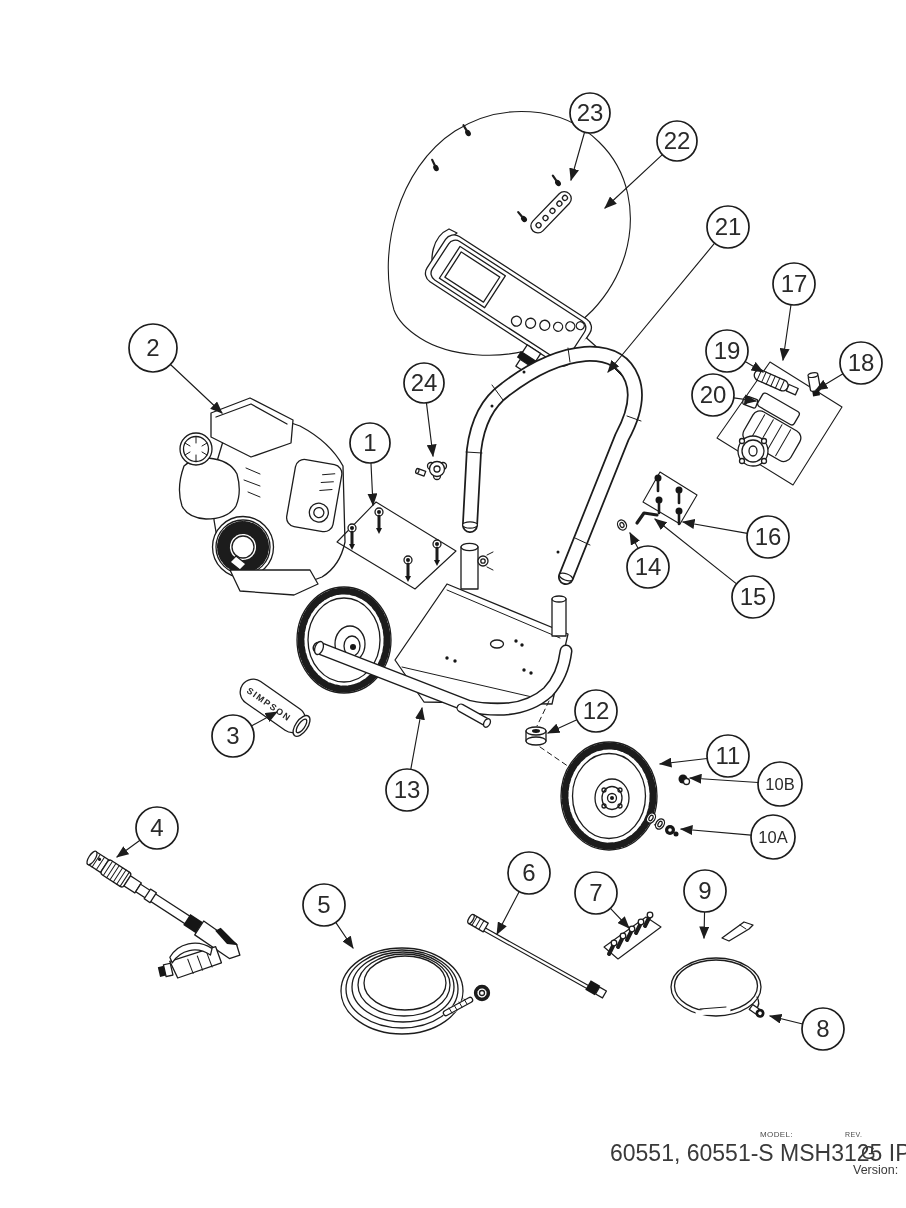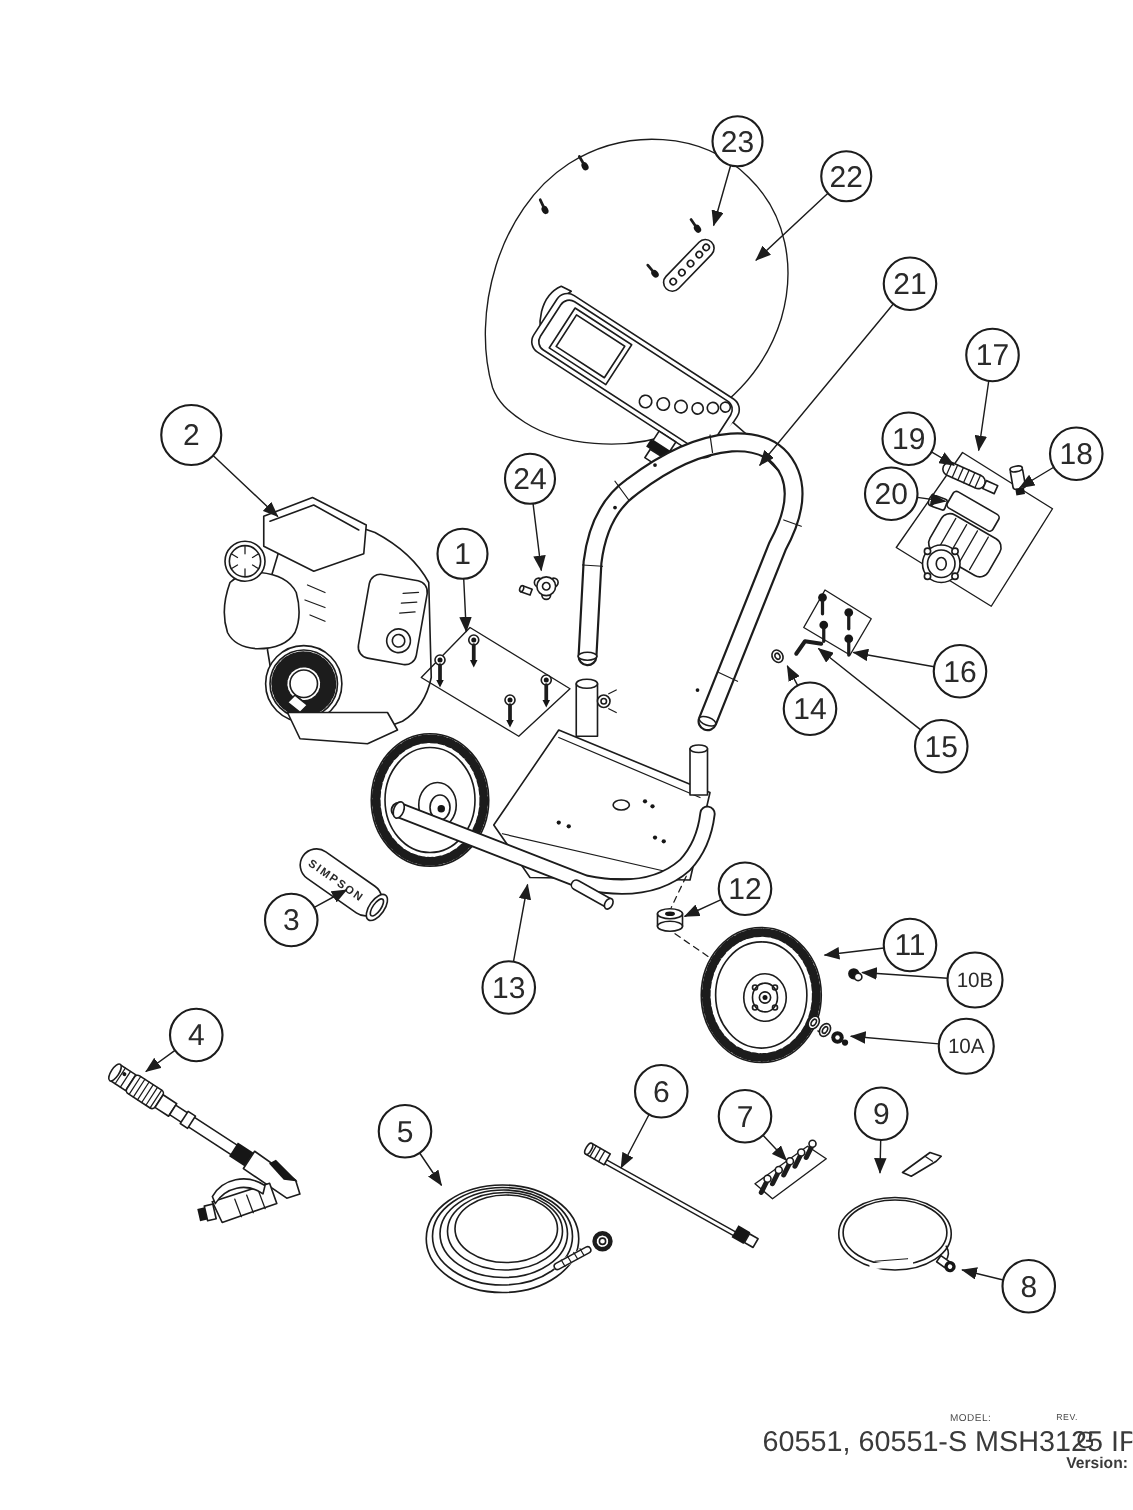--- a/index.html
+++ b/index.html
@@ -4,21 +4,21 @@
 <style>
   html,body{margin:0;padding:0;background:#fff;}
   .page{position:relative;width:906px;height:1208px;background:#ffffff;overflow:hidden;
         font-family:"Liberation Sans",sans-serif;}
   .page svg.diagram{position:absolute;left:0;top:0;width:906px;height:1208px;}
   .titleblock{position:absolute;left:0;top:0;width:906px;height:1076px;pointer-events:none;}
   .model-label{position:absolute;left:760px;top:1130px;font-size:8px;letter-spacing:.4px;color:#4a4a4a;}
   .model-value{position:absolute;left:610px;top:1140px;font-size:23px;color:#3a3a3a;white-space:nowrap;}
   .rev-label{position:absolute;left:845px;top:1131px;font-size:7px;letter-spacing:.4px;color:#4a4a4a;}
   .rev-value{position:absolute;left:861px;top:1142px;font-size:19px;color:#3a3a3a;}
-  .version-label{position:absolute;left:853px;top:1163px;font-size:12.5px;color:#3a3a3a;font-weight:bold;}
+  .version-label{position:absolute;left:853px;top:1163px;font-size:12.5px;color:#3a3a3a;}
 </style>
 </head>
 <body>
 
 <div class="page">
 
 <svg class="diagram" viewBox="0 0 906 1208">
   <defs>
     <marker id="arw" markerWidth="13" markerHeight="10" refX="11.5" refY="5" orient="auto" markerUnits="userSpaceOnUse">
       <path d="M0,0 L12.5,5 L0,10 Z" fill="#1c1c1c"></path>

